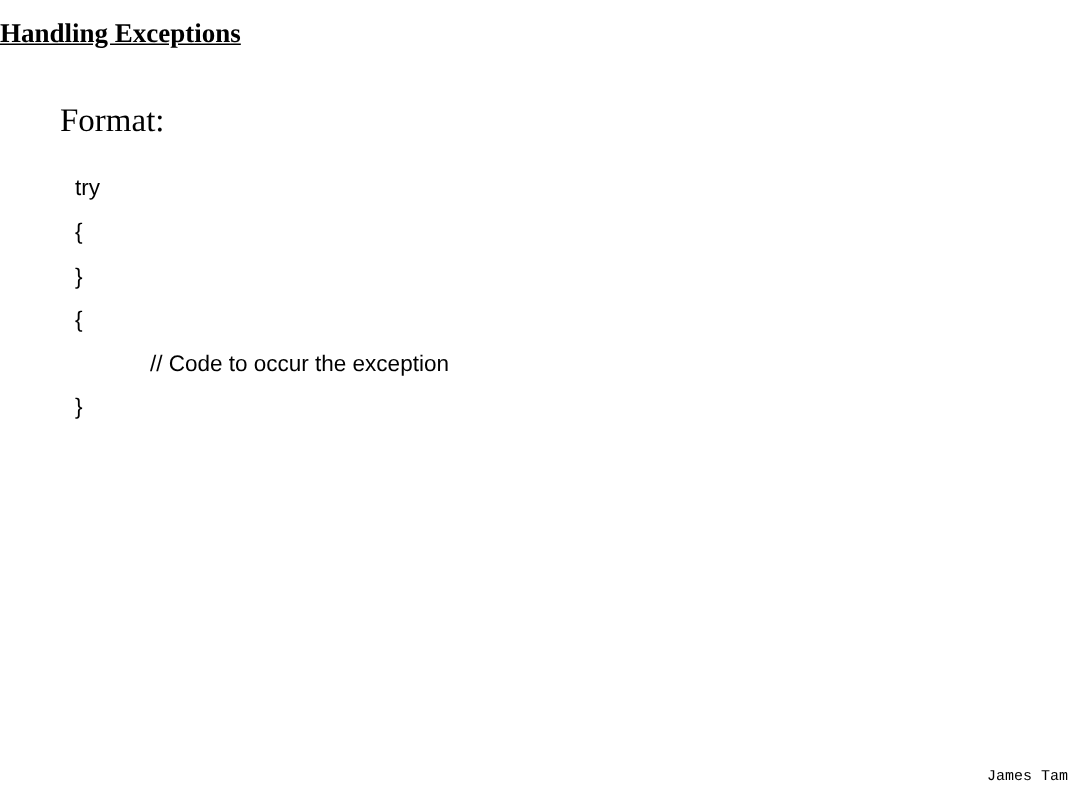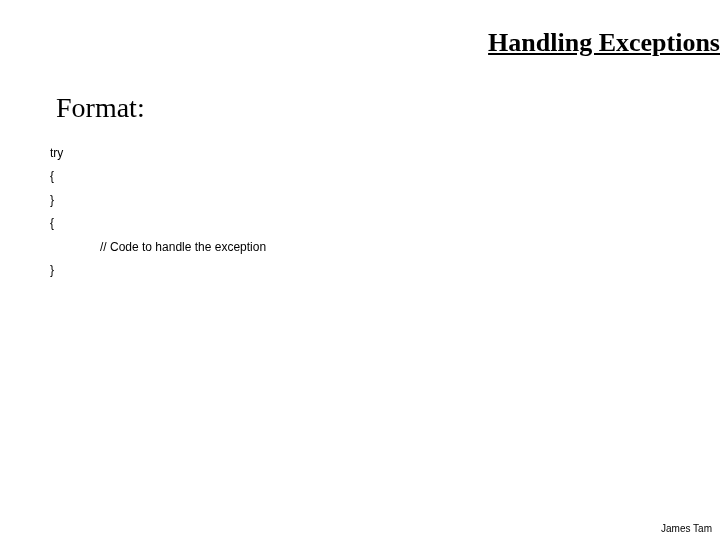--- a/index.html
+++ b/index.html
@@ -2,55 +2,55 @@
 <html><head>
 <meta charset="utf-8">
 <style>
   * { margin: 0; padding: 0; box-sizing: border-box; }
   html, body { width: 720px; height: 540px; background: #fff; font-family: Arial, Helvetica, sans-serif; color: #000; }
   .slide { position: relative; width: 720px; height: 540px; }
   .title {
     font-family: "Times New Roman", Times, serif;
     font-weight: bold;
     text-decoration: underline;
-    font-size: 26px;
-    text-align: right;
-    padding-top: 28px;
+    font-size: 18px;
+    text-align: left;
+    padding-top: 12px;
   }
   .format-label {
     font-family: "Times New Roman", Times, serif;
-    font-size: 28px;
-    margin-left: 56px;
+    font-size: 22px;
+    margin-left: 40px;
     margin-top: 34px;
   }
   .code {
     margin-left: 50px;
     margin-top: 18px;
-    font-size: 12px;
+    font-size: 15px;
     line-height: 1.95;
   }
   .code .indent { padding-left: 50px; }
   .footer {
     position: absolute;
     right: 8px;
-    bottom: 6px;
-    font-family: Liberation Sans, sans-serif;
+    bottom: 16px;
+    font-family: Liberation Mono, monospace;
     font-size: 10px;
   }
 </style>
 </head>
 <body>
 
 <div class="slide">
   <div class="title">Handling Exceptions</div>
   <div class="format-label">Format:</div>
 
   <div class="code">
     <div>try</div>
     <div>{</div>
     <div>}</div>
     <div>{</div>
-    <div class="indent">// Code to handle the exception</div>
+    <div class="indent">// Code to occur the exception</div>
     <div>}</div>
   </div>
 
   <div class="footer">James Tam</div>
 </div>
 
 </body></html>

